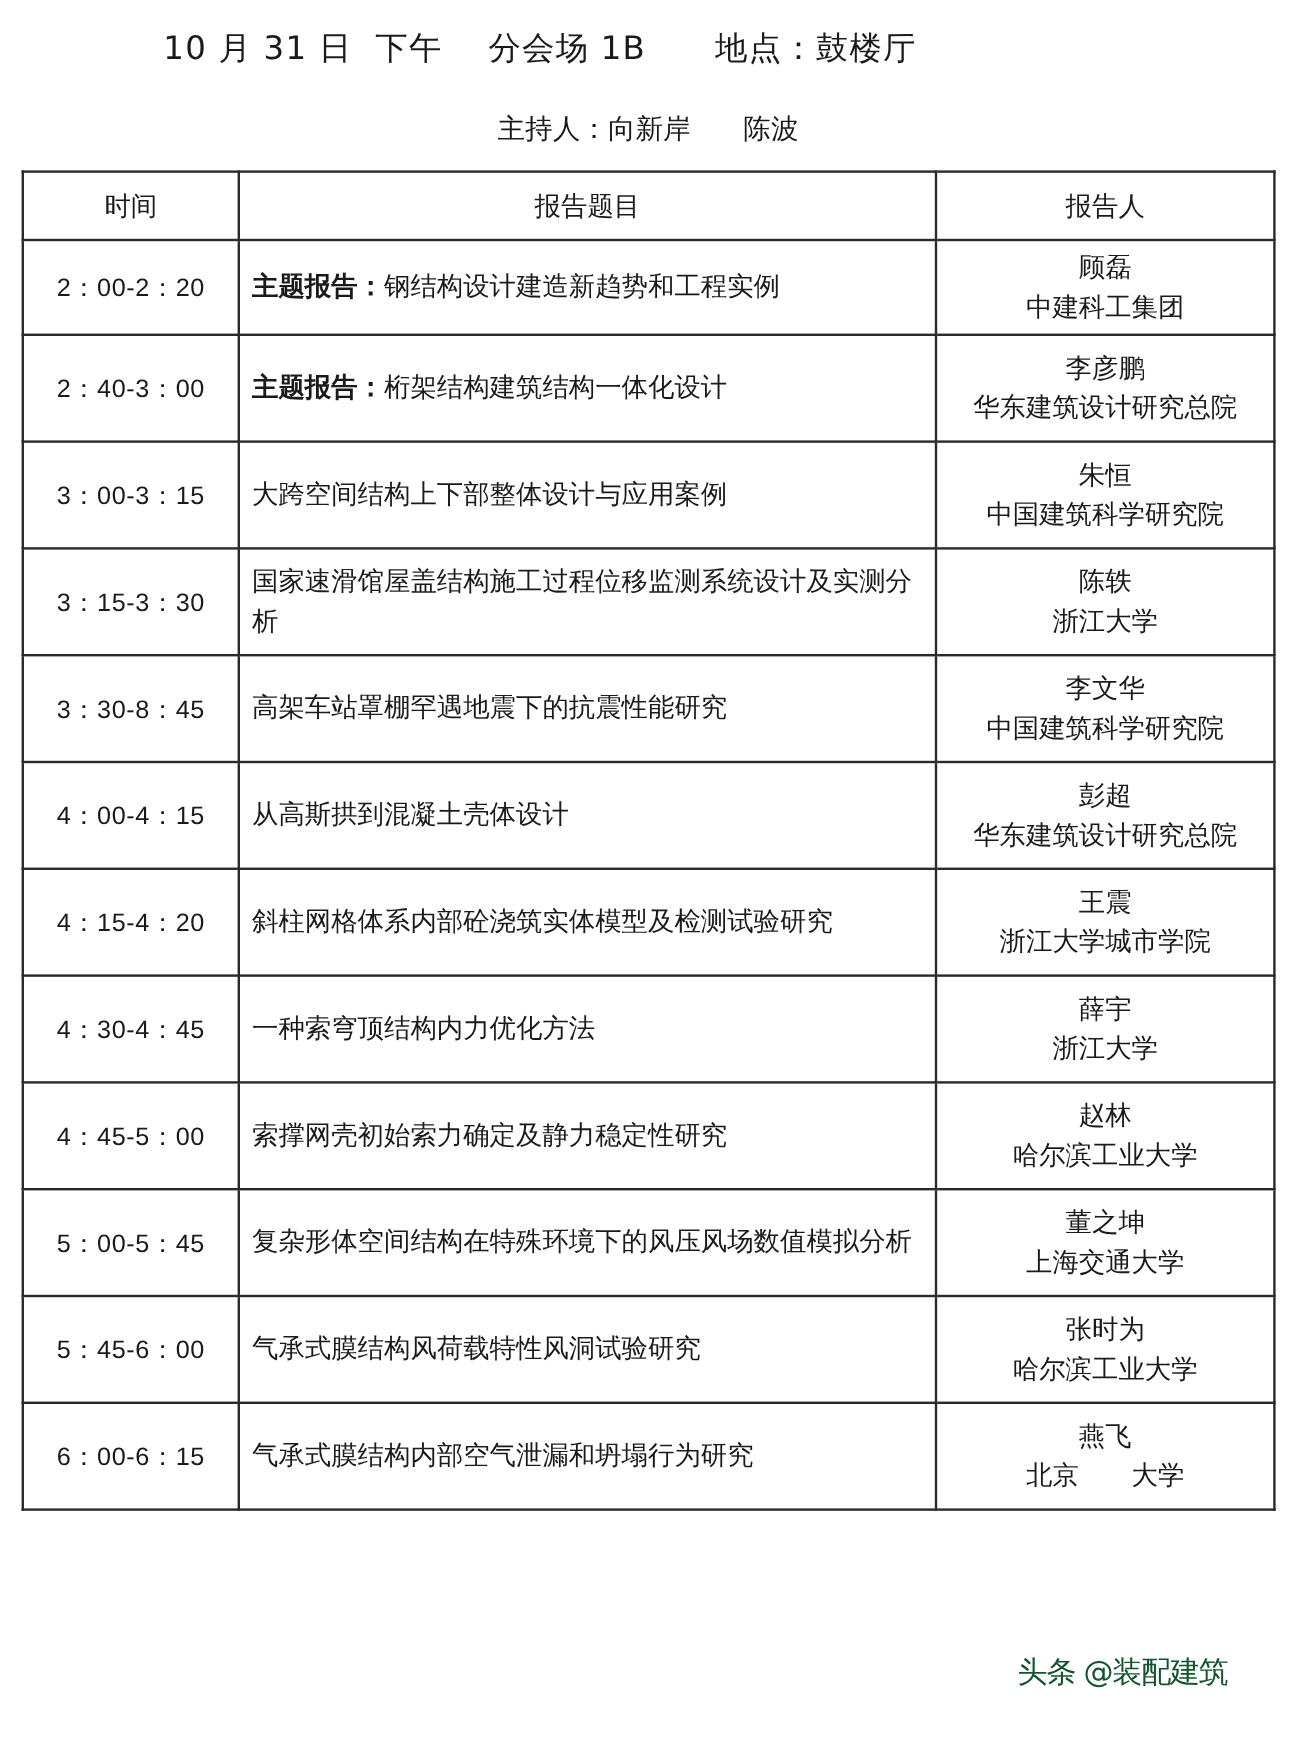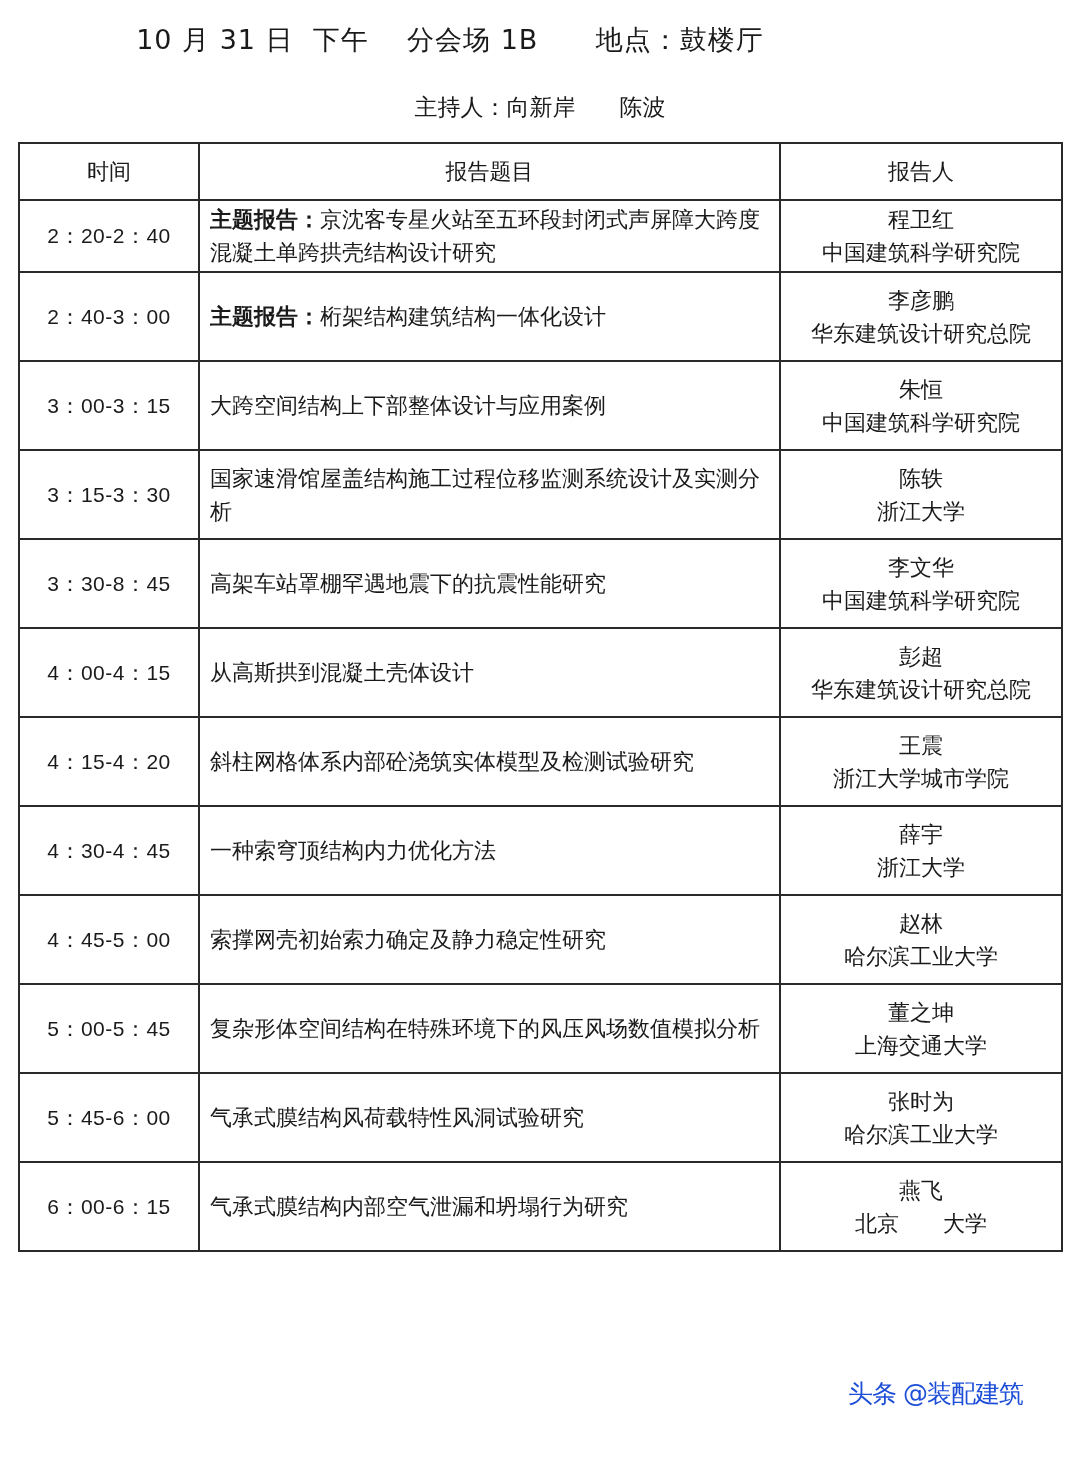--- a/index.html
+++ b/index.html
@@ -82,21 +82,21 @@
       display: block;
     }
     tr.r-h80 td { height: 77px; }
     tr.r-h72 td { height: 70px; }
     tr.r-h90 td { height: 87px; }
     .watermark {
       position: absolute;
       left: 848px;
       top: 1377px;
       font-size: 25px;
-      color: #1d4ed8;
+      color: #14532d;
       background: rgba(255,255,255,0.55);
       letter-spacing: -1px;
       white-space: pre;
     }
   </style>
 </head>
 <body>
 
 <div class="title">10 月 31 日  下午    分会场 1B      地点：鼓楼厅</div>
 <div class="host">主持人：向新岸      陈波</div>
@@ -108,26 +108,26 @@
     <col class="c-speaker">
   </colgroup>
   <thead>
     <tr>
       <th>时间</th>
       <th>报告题目</th>
       <th>报告人</th>
     </tr>
   </thead>
   <tbody>
-    <tr class="r-h72">
-      <td class="time">2：20-2：40</td>
-      <td class="topic"><span class="kw">主题报告：</span><span>京沈客专星火站至五环段封闭式声屏障大跨度混凝土单跨拱壳结构设计研究</span></td>
-      <td class="speaker">
-          <span class="name">程卫红</span>
-          <span class="org">中国建筑科学研究院</span>
+    <tr class="r-h80">
+      <td class="time">2：00-2：20</td>
+      <td class="topic"><span class="kw">主题报告：</span><span>钢结构设计建造新趋势和工程实例</span></td>
+      <td class="speaker">
+          <span class="name">顾磊</span>
+          <span class="org">中建科工集团</span>
         </td>
     </tr>
     <tr class="r-h90">
       <td class="time">2：40-3：00</td>
       <td class="topic"><span class="kw">主题报告：</span><span>桁架结构建筑结构一体化设计</span></td>
       <td class="speaker">
           <span class="name">李彦鹏</span>
           <span class="org">华东建筑设计研究总院</span>
         </td>
     </tr>

